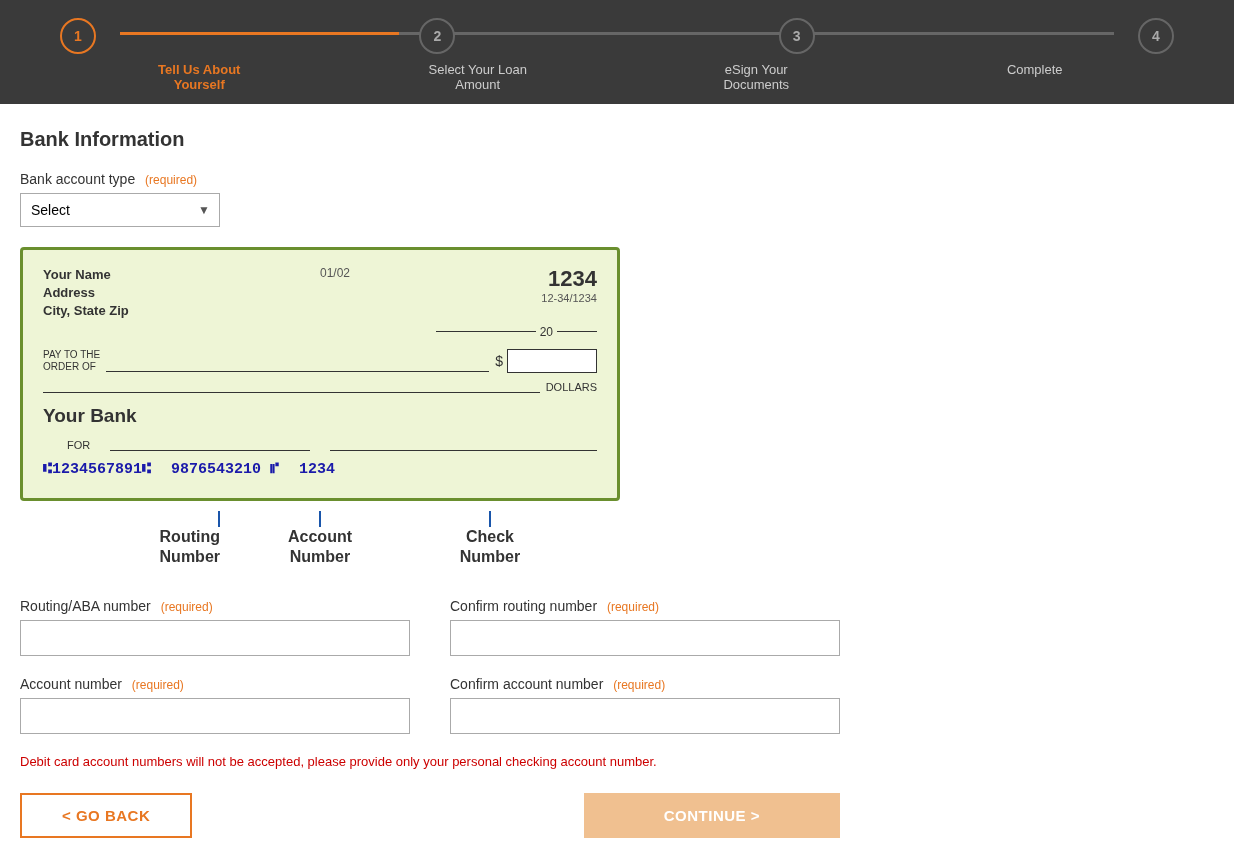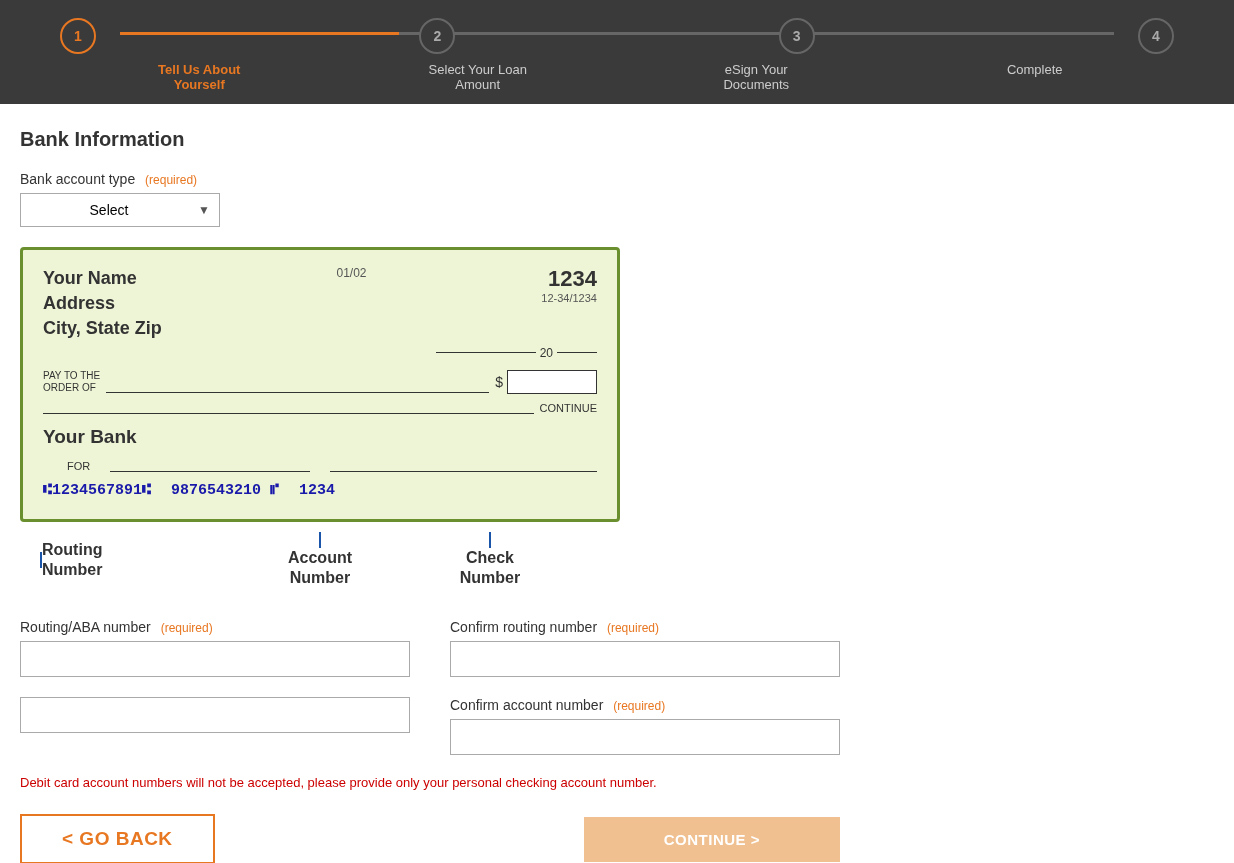--- a/index.html
+++ b/index.html
@@ -105,21 +105,20 @@
       margin-bottom: 20px;
     }
     .select-wrapper select {
       width: 100%;
       padding: 8px 32px 8px 10px;
       border: 1px solid #aaa;
       background: #fff;
       font-size: 14px;
       appearance: none;
       cursor: pointer;
-      text-align: center;
     }
     .select-arrow {
       position: absolute;
       right: 10px;
       top: 50%;
       transform: translateY(-50%);
       pointer-events: none;
       color: #555;
       font-size: 12px;
     }
@@ -136,21 +135,21 @@
       font-family: Arial, sans-serif;
     }
     .check-top-row {
       display: flex;
       justify-content: space-between;
       align-items: flex-start;
       margin-bottom: 4px;
     }
     .check-name-addr {
       font-weight: bold;
-      font-size: 18px;
+      font-size: 13px;
       line-height: 1.4;
     }
     .check-date-row {
       display: flex;
       align-items: center;
       gap: 6px;
       font-size: 12px;
       color: #555;
     }
     .check-number-area {
@@ -291,21 +290,21 @@
       display: flex;
       justify-content: space-between;
       align-items: center;
       margin-top: 10px;
     }
     .btn-back {
       border: 2px solid #e87722;
       background: #fff;
       color: #e87722;
       padding: 12px 40px;
-      font-size: 19px;
+      font-size: 15px;
       font-weight: bold;
       cursor: pointer;
       letter-spacing: 0.5px;
     }
     .btn-continue {
       background: #f0c090;
       color: #fff;
       border: none;
       padding: 14px 80px;
       font-size: 15px;
@@ -388,40 +387,40 @@
       <div class="pay-label">PAY TO THE<br>ORDER OF</div>
       <div class="pay-line"></div>
       <div class="dollar-box">
         <span class="dollar-sign">$</span>
         <div class="amount-box"></div>
       </div>
     </div>
 
     <div class="check-dollars-line">
       <div class="dollars-line"></div>
-      <span class="dollars-label">CONTINUE</span>
+      <span class="dollars-label">DOLLARS</span>
     </div>
 
     <div class="check-bank-name">Your Bank</div>
 
     <div class="check-for-row">
       <span class="for-label">FOR</span>
       <div class="for-line"></div>
       <div class="sig-line"></div>
     </div>
 
     <div class="check-micr-row">
       <span class="micr-routing">⑆1234567891⑆</span>
       <span class="micr-account">9876543210 ⑈</span>
       <span class="micr-check">1234</span>
     </div>
   </div>
 
   <div style="display:flex; gap:0; width:600px; padding-left:20px; margin-bottom:30px;">
-    <div style="display:flex;flex-direction:row;align-items:center;width:180px;">
+    <div style="display:flex;flex-direction:column;align-items:flex-end;width:180px;">
       <div style="width:2px;height:16px;background:#1a55aa;"></div>
       <div style="font-size:16px;font-weight:bold;text-align:center;color:#333;line-height:1.3;">Routing<br>Number</div>
     </div>
     <div style="display:flex;flex-direction:column;align-items:center;width:160px;margin-left:20px;">
       <div style="width:2px;height:16px;background:#1a55aa;"></div>
       <div style="font-size:16px;font-weight:bold;text-align:center;color:#333;line-height:1.3;">Account<br>Number</div>
     </div>
     <div style="display:flex;flex-direction:column;align-items:center;width:120px;margin-left:30px;">
       <div style="width:2px;height:16px;background:#1a55aa;"></div>
       <div style="font-size:16px;font-weight:bold;text-align:center;color:#333;line-height:1.3;">Check<br>Number</div>
@@ -440,20 +439,24 @@
       <div class="field-label">
         <span>Confirm routing number</span>
         <span class="required">(required)</span>
       </div>
       <input type="text" placeholder="" style="">
     </div>
   </div>
 
   <div class="form-row">
     <div class="form-field">
+      <div class="field-label">
+        <span>Account number</span>
+        <span class="required">(required)</span>
+      </div>
       <input type="text" placeholder="" style="">
     </div>
     <div class="form-field">
       <div class="field-label">
         <span>Confirm account number</span>
         <span class="required">(required)</span>
       </div>
       <input type="text" placeholder="" style="">
     </div>
   </div>

